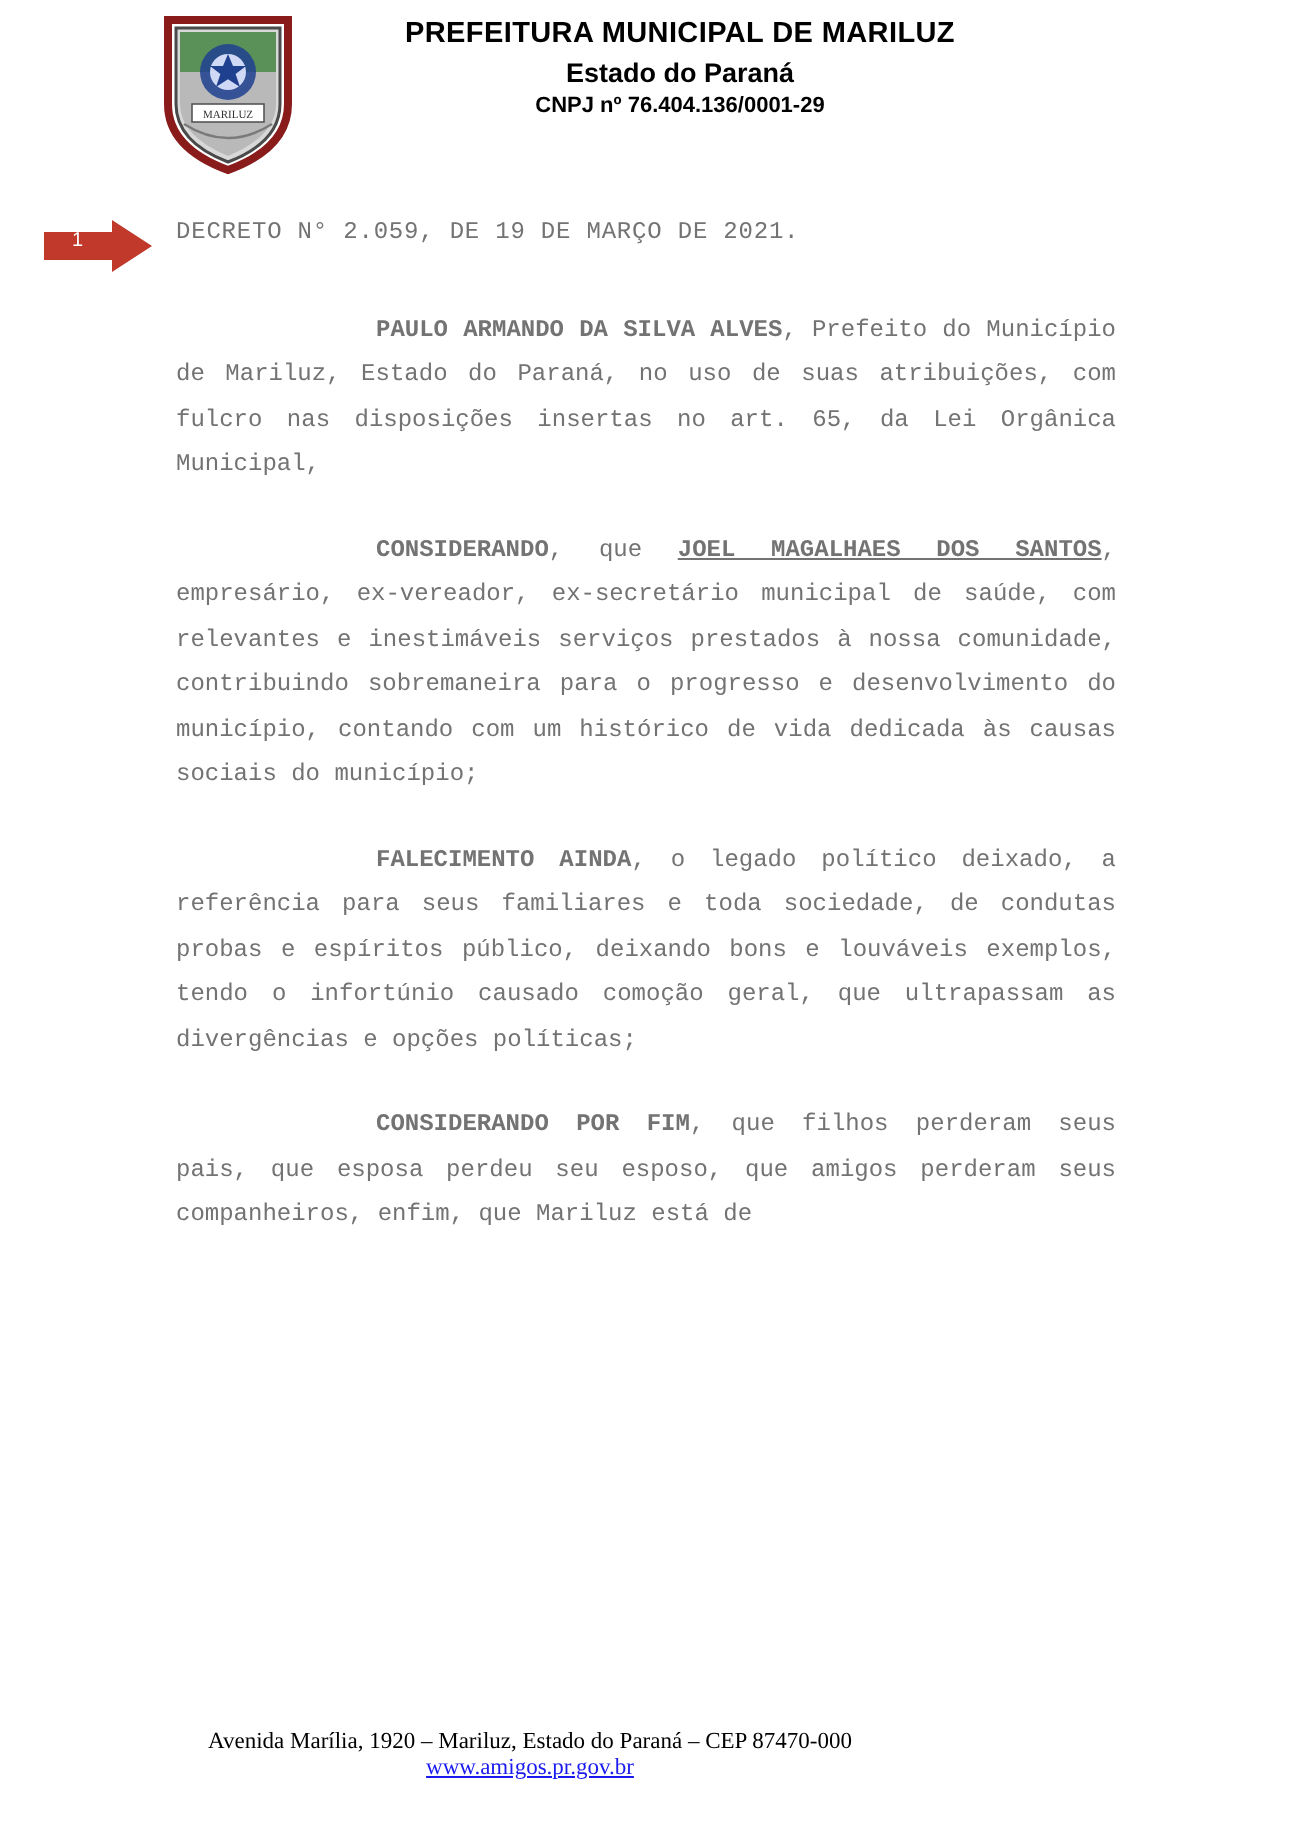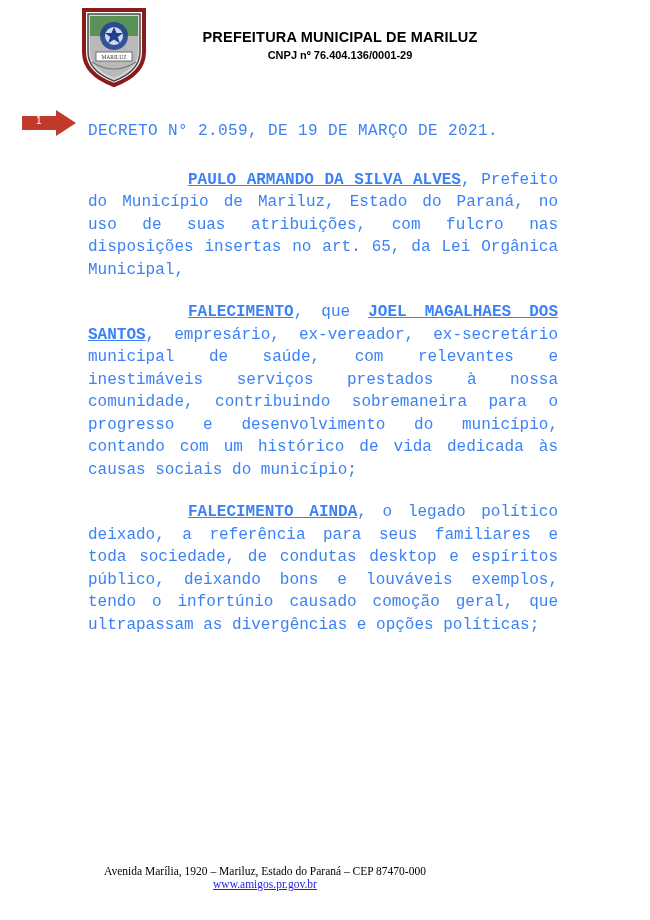--- a/index.html
+++ b/index.html
@@ -19,21 +19,21 @@
   .page {
     position: absolute;
     top: 0; left: 0;
     width: 650px;
     height: 920px;
   }
 
   
   .header {
     position: absolute;
-    top: 28px;
+    top: 8px;
     left: 0;
     width: 650px;
     display: flex;
     align-items: flex-start;
     justify-content: center;
   }
   .crest {
     position: absolute;
     left: 78px;
     top: 6px;
@@ -69,24 +69,23 @@
     z-index: 3;
   }
 
   
   .doc-body {
     position: absolute;
     left: 88px;
     top: 105px;
     width: 470px;
     font-family: "Liberation Mono", monospace;
-    font-size: 16px;
+    font-size: 12px;
     line-height: 22.5px;
-    color: #3b82f6;
-    margin-top: 15px;
+    color: #737373;
   }
 
   .decree-title {
     text-align: left;
     letter-spacing: 0.4px;
     margin-bottom: 26px;
   }
 
   .ementa {
     margin-left: 200px;
@@ -95,21 +94,21 @@
     letter-spacing: 0.2px;
     margin-bottom: 30px;
   }
 
   .para {
     text-align: justify;
     text-justify: inter-word;
     margin-bottom: 20px;
     text-indent: 100px;
   }
-  .para b { font-weight: bold; text-decoration: underline; }
+  .para b { font-weight: bold; }
   .para u { text-decoration: underline; font-weight: bold; }
 
   .para.last { margin-bottom: 0; }
 
   
   .footer {
     position: absolute;
     left: 0;
     bottom: 28px;
     width: 530px;
@@ -148,20 +147,21 @@
       <path d="M36 21 L38.5 27 L45 27 L39.8 31 L42 37.5 L36 33.6 L30 37.5 L32.2 31 L27 27 L33.5 27 Z" fill="#1f3f8f"></path>
       <rect x="18" y="46" width="36" height="9" fill="#ffffff" stroke="#555" stroke-width="0.8"></rect>
       <text x="36" y="53" font-size="5.5" text-anchor="middle" font-family="Liberation Serif, serif" fill="#333">MARILUZ</text>
       <path d="M14 56 Q36 70 58 56" fill="none" stroke="#7a7a7a" stroke-width="1.2"></path>
     </svg>
   </div>
 
   <div class="header">
     <div class="header-text">
       <div class="header-line1">PREFEITURA MUNICIPAL DE MARILUZ</div>
+      <div class="header-line2">Estado do Paraná</div>
       <div class="header-line3">CNPJ nº 76.404.136/0001-29</div>
     </div>
   </div>
 
   <div class="marker">
     <svg width="56" height="26" viewBox="0 0 56 26">
       <path d="M0 6 L34 6 L34 0 L54 13 L34 26 L34 20 L0 20 Z" fill="#c0392b"></path>
     </svg>
     <span class="marker-label">1</span>
   </div>
@@ -169,27 +169,30 @@
   <div class="doc-body">
 
     <div class="decree-title">DECRETO N° 2.059, DE 19 DE MARÇO DE 2021.</div>
 
 
     <div class="para">
       <b>PAULO ARMANDO DA SILVA ALVES</b><span>, Prefeito do Município de Mariluz, Estado do Paraná, no uso de suas atribuições, com fulcro nas disposições insertas no art. 65, da Lei Orgânica Municipal,</span>
     </div>
 
     <div class="para">
-      <b>FALECIMENTO</b><span>, que </span><u>JOEL MAGALHAES DOS SANTOS</u><span>, empresário, ex-vereador, ex-secretário municipal de saúde, com relevantes e inestimáveis serviços prestados à nossa comunidade, contribuindo sobremaneira para o progresso e desenvolvimento do município, contando com um histórico de vida dedicada às causas sociais do município;</span>
+      <b>CONSIDERANDO</b><span>, que </span><u>JOEL MAGALHAES DOS SANTOS</u><span>, empresário, ex-vereador, ex-secretário municipal de saúde, com relevantes e inestimáveis serviços prestados à nossa comunidade, contribuindo sobremaneira para o progresso e desenvolvimento do município, contando com um histórico de vida dedicada às causas sociais do município;</span>
     </div>
 
     <div class="para">
-      <b>FALECIMENTO AINDA</b><span>, o legado político deixado, a referência para seus familiares e toda sociedade, de condutas desktop e espíritos público, deixando bons e louváveis exemplos, tendo o infortúnio causado comoção geral, que ultrapassam as divergências e opções políticas;</span>
+      <b>FALECIMENTO AINDA</b><span>, o legado político deixado, a referência para seus familiares e toda sociedade, de condutas probas e espíritos público, deixando bons e louváveis exemplos, tendo o infortúnio causado comoção geral, que ultrapassam as divergências e opções políticas;</span>
     </div>
 
+    <div class="para last">
+      <b>CONSIDERANDO POR FIM</b><span>, que filhos perderam seus pais, que esposa perdeu seu esposo, que amigos perderam seus companheiros, enfim, que Mariluz está de</span>
+    </div>
 
   </div>
 
   <div class="footer">
     <div class="footer-line1">Avenida Marília, 1920 – Mariluz, Estado do Paraná – CEP 87470-000</div>
     <div class="footer-line2">www.amigos.pr.gov.br</div>
   </div>
 
 </div>
 

